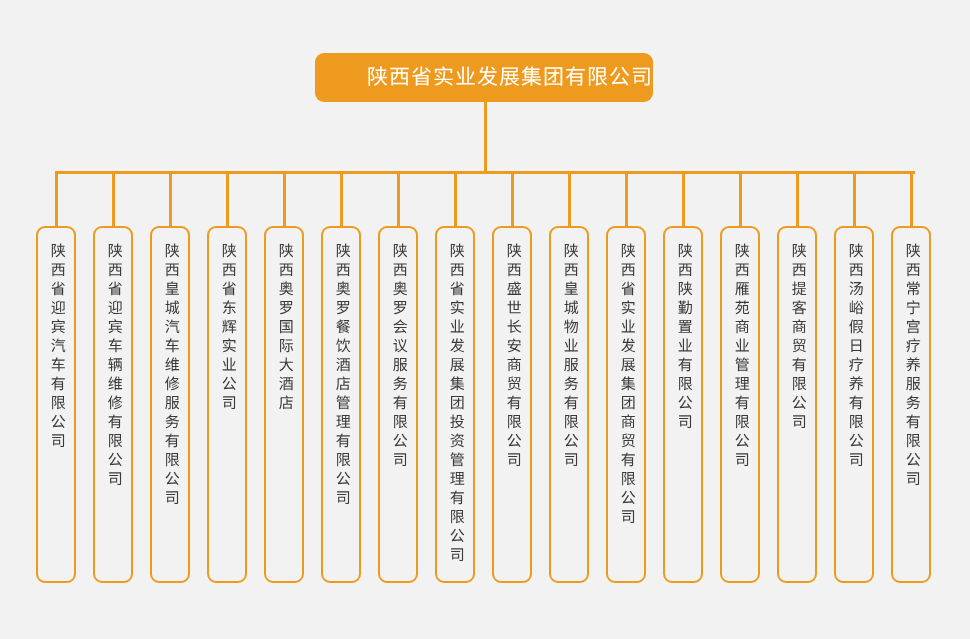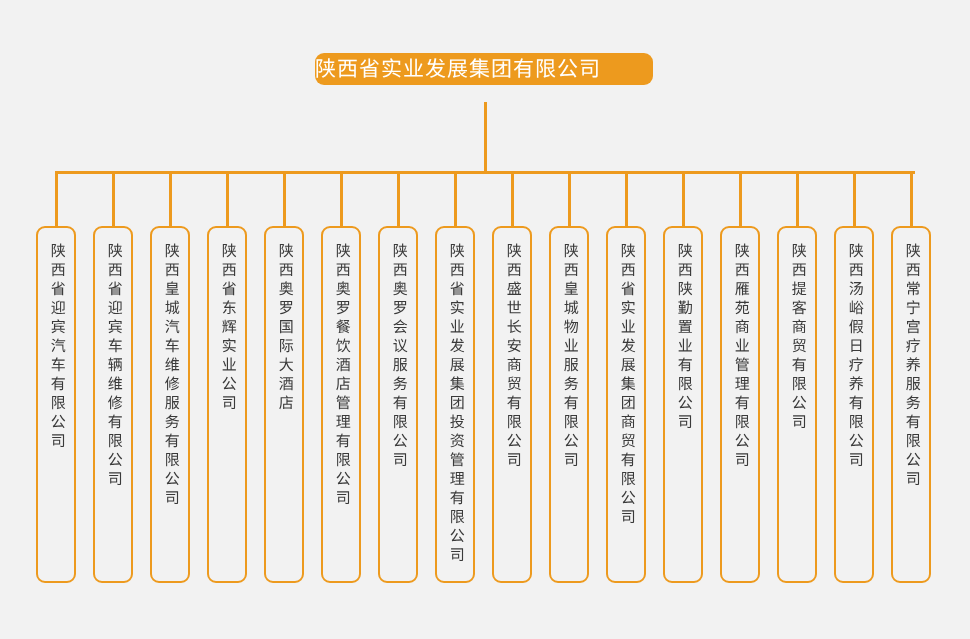--- a/index.html
+++ b/index.html
@@ -21,26 +21,26 @@
     height: 639px;
     background: #f2f2f2;
   }
 
   
   .root-node {
     position: absolute;
     left: 315px;
     top: 53px;
     width: 338px;
-    height: 32px;
+    height: 49px;
     background: #ed9a1e;
     border-radius: 9px;
     display: flex;
     align-items: center;
-    justify-content: flex-start;
+    justify-content: flex-end;
     box-sizing: border-box;
   }
   .root-label {
     color: #ffffff;
     font-size: 21px;
     letter-spacing: 1px;
     line-height: 1;
     white-space: nowrap;
     font-family: "DejaVu Sans", "Liberation Sans", sans-serif;
   }

